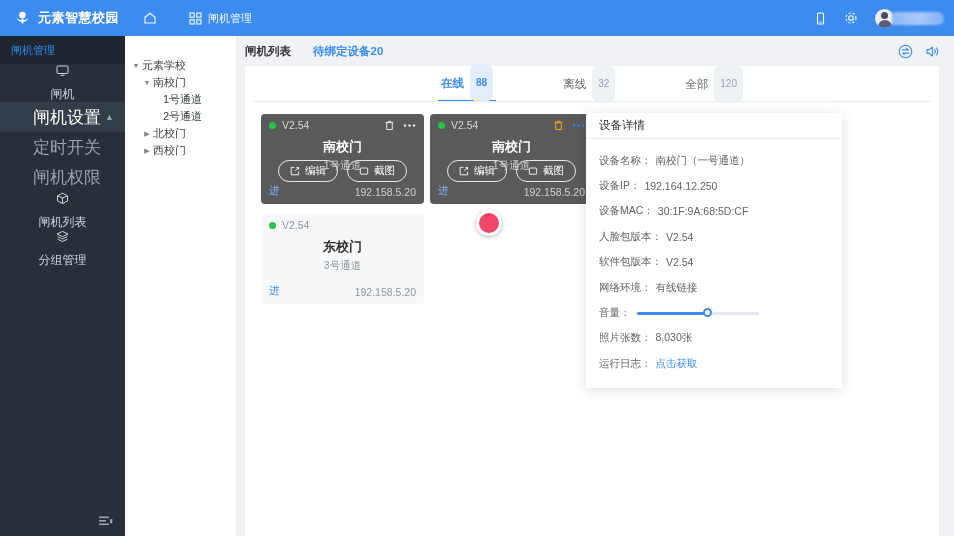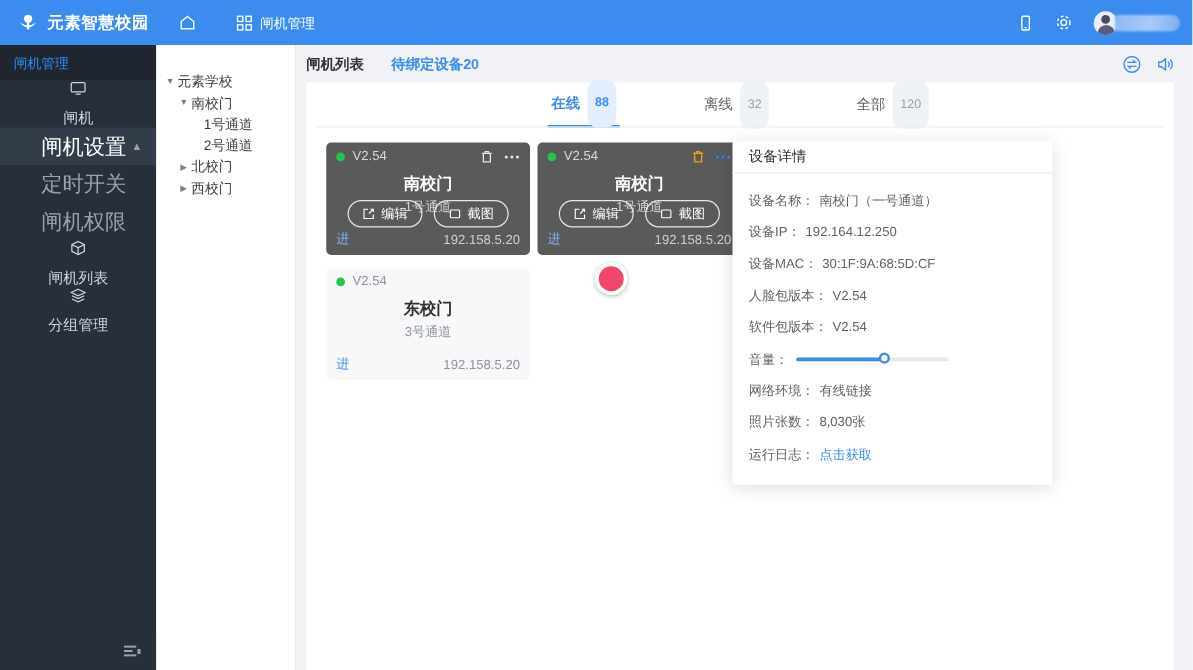--- a/index.html
+++ b/index.html
@@ -486,31 +486,31 @@
       </div>
       <div class="drow">
         <span class="dlabel">人脸包版本：</span>
         <span class="dval">V2.54</span>
       </div>
       <div class="drow">
         <span class="dlabel">软件包版本：</span>
         <span class="dval">V2.54</span>
       </div>
       <div class="drow">
+        <span class="dlabel">网络环境：</span>
+        <span class="dval">有线链接</span>
+      </div>
+      <div class="drow">
         <span class="dlabel">音量：</span>
         <span class="slider" id="volume-slider">
           <span class="fill" style="width: 58%;"></span>
           <span class="knob" style="left: calc(58% - 4.5px);"></span>
         </span>
       </div>
       <div class="drow">
-        <span class="dlabel">网络环境：</span>
-        <span class="dval">有线链接</span>
-      </div>
-      <div class="drow">
         <span class="dlabel">照片张数：</span>
         <span class="dval">8,030张</span>
       </div>
       <div class="drow">
         <span class="dlabel">运行日志：</span>
         <span class="dlink">点击获取</span>
       </div>
 
     </div>
   </div>

